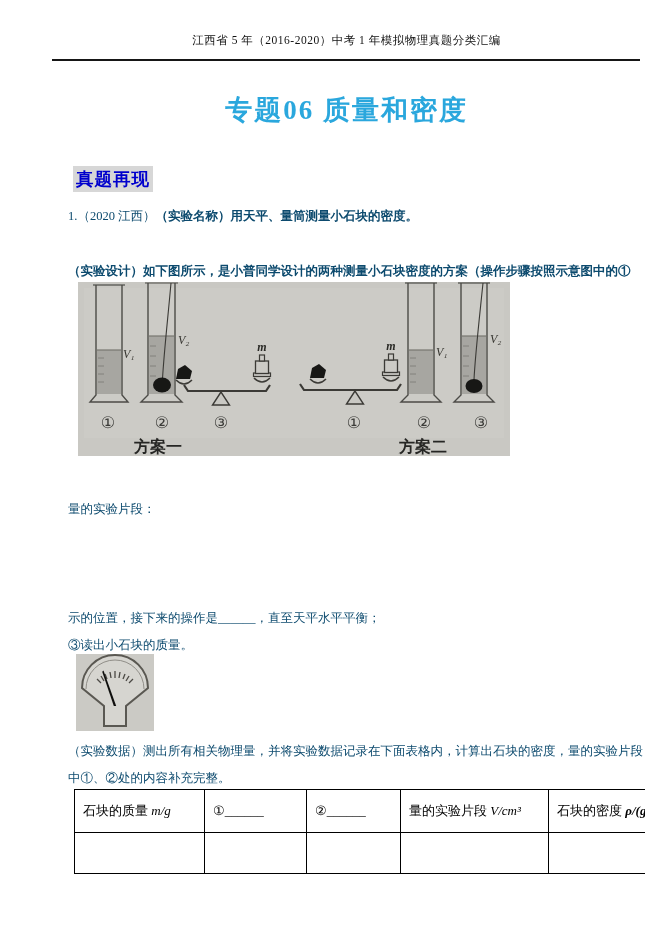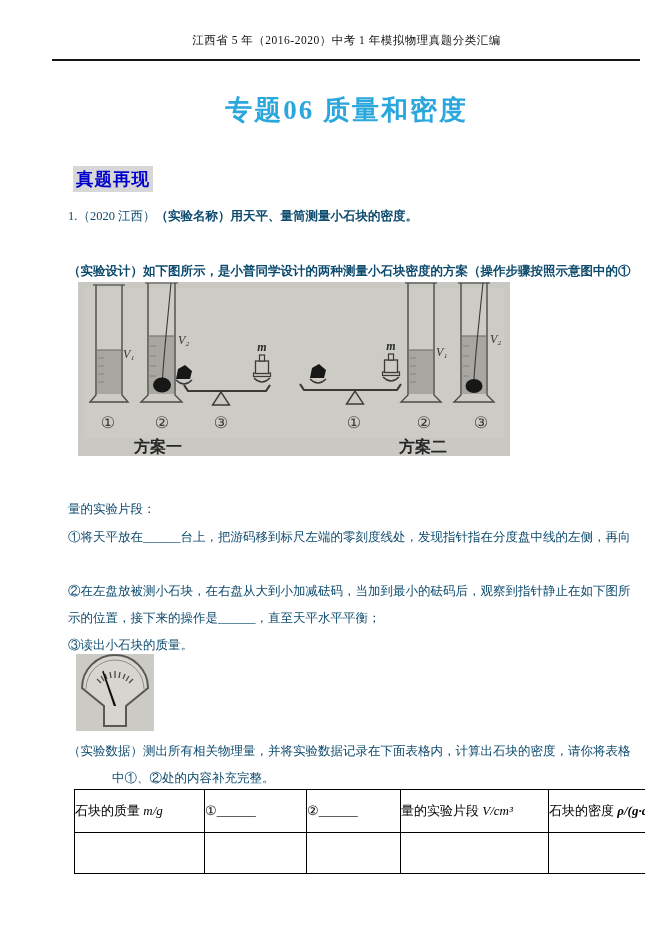--- a/index.html
+++ b/index.html
@@ -31,21 +31,21 @@
     white-space:nowrap; color:#0c4a6e;
   }
   .b { font-weight:700; }
   .fig { position:absolute; left:62px; top:282px; width:432px; height:174px; }
   .dial { position:absolute; left:60px; top:654px; width:78px; height:77px; }
   table.data {
     position:absolute; left:58px; top:789px; border-collapse:collapse;
     table-layout:fixed; width:730px; font-size:13px;
   }
   table.data td {
-    border:1px solid #000; padding:2px 0; vertical-align:middle;
+    border:1px solid #000; padding:2px 8px; vertical-align:middle;
     white-space:nowrap; overflow:hidden;
   }
   table.data tr.hrow td { height:43px; }
   table.data tr.drow td { height:41px; }
   .unit-i { font-style:italic; }
   .unit-bi { font-style:italic; font-weight:700; }
   .figlbl { font-family:"Liberation Serif","DejaVu Serif",serif; }
 </style>
 </head>
 <body>
@@ -145,23 +145,21 @@
     <text x="412" y="61" font-size="12" font-style="italic" fill="#35342f" class="figlbl">V₂</text>
 
     <text x="276" y="146" font-size="16" fill="#3b3b38" text-anchor="middle">①</text>
     <text x="346" y="146" font-size="16" fill="#3b3b38" text-anchor="middle">②</text>
     <text x="403" y="146" font-size="16" fill="#3b3b38" text-anchor="middle">③</text>
     <text x="345" y="170" font-size="16" font-weight="bold" fill="#262624" text-anchor="middle">方案二</text>
   </svg>
 
   <div class="para" style="top:496px;">量的实验片段：</div>
 
-  <div class="para" style="top:524px;">①将天平放在______台上，把游码移到标尺左端的零刻度线处，发现指针指在分度盘中线的左侧，再向</div>
-
-  <div class="para" style="top:578px;">②在左盘放被测小石块，在右盘从大到小加减砝码，当加到最小的砝码后，观察到指针静止在如下图所</div>
+
   <div class="para" style="top:632px;">③读出小石块的质量。</div>
 
   <div class="para" style="top:605px;">示的位置，接下来的操作是______，直至天平水平平衡；</div>
 
   <svg class="dial" viewBox="0 0 78 77">
     <rect x="0" y="0" width="78" height="77" fill="#cbcac5"></rect>
     <path d="M6,34 A33,33 0 0 1 72,34 L50,52 L50,72 L28,72 L28,52 Z" fill="#d6d5d0" stroke="#5a5852" stroke-width="2"></path>
     <path d="M10,35 A29,29 0 0 1 68,35" fill="none" stroke="#908e88" stroke-width="1"></path>
     <g stroke="#4b4944" stroke-width="1.3">
       <line x1="21" y1="25" x2="25" y2="29"></line>
@@ -170,22 +168,22 @@
       <line x1="34" y1="18" x2="35" y2="24"></line>
       <line x1="39" y1="17" x2="39" y2="24"></line>
       <line x1="44" y1="18" x2="43" y2="24"></line>
       <line x1="49" y1="20" x2="47" y2="25"></line>
       <line x1="53" y1="22" x2="50" y2="27"></line>
       <line x1="57" y1="25" x2="53" y2="29"></line>
     </g>
     <polygon points="37.8,52 40.2,52 27.5,16.5 26.2,17.8" fill="#0f0f0d"></polygon>
   </svg>
 
-  <div class="para" style="top:738px;">（实验数据）测出所有相关物理量，并将实验数据记录在下面表格内，计算出石块的密度，请你将表格</div>
-  <div class="para" style="top:765px;margin-left:44px;">中①、②处的内容补充完整。</div>
+  <div class="para" style="top:738px;">（实验数据）测出所有相关物理量，并将实验数据记录在下面表格内，计算出石块的密度，量的实验片段</div>
+  <div class="para" style="top:765px;">中①、②处的内容补充完整。</div>
 
   <table class="data">
     <colgroup>
       <col style="width:130px">
         <col style="width:102px">
         <col style="width:94px">
       <col style="width:148px">
         <col style="width:256px">
     </colgroup>
     <tbody>

